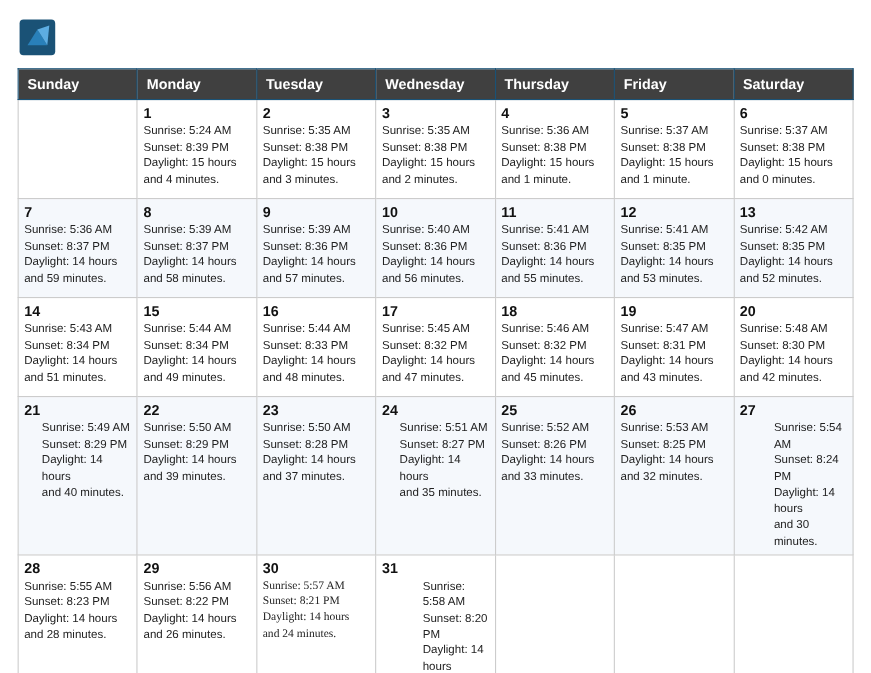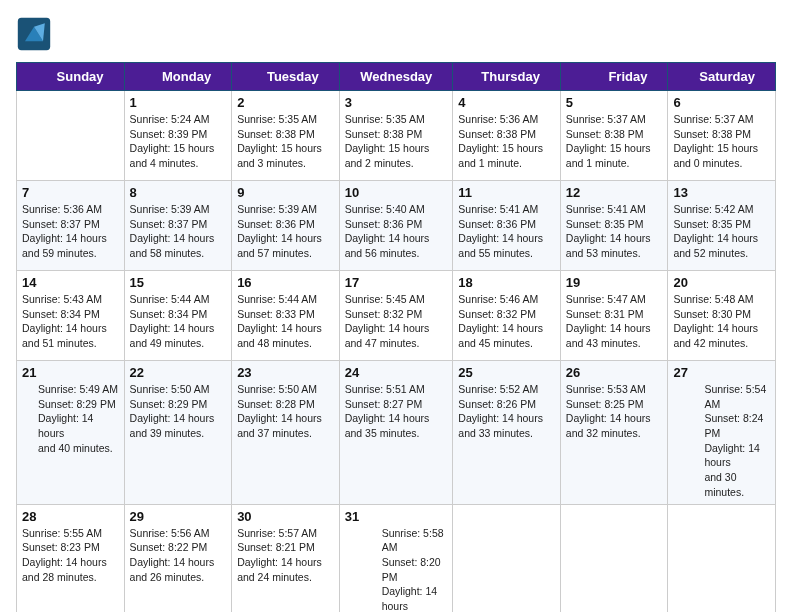--- a/index.html
+++ b/index.html
@@ -36,24 +36,24 @@
     .location {
       font-size: 16px;
       color: #444;
     }
     table {
       width: 100%;
       border-collapse: collapse;
       font-size: 11px;
     }
     thead tr th {
-      background: #4c1d95;
+      background: #404040;
       color: #fff;
-      padding: 6px 20px;
-      text-align: right;
+      padding: 6px 8px;
+      text-align: left;
       font-size: 13px;
       font-weight: bold;
       border: 1px solid #1a5276;
     }
     tbody tr td {
       border: 1px solid #ccc;
       vertical-align: top;
       padding: 4px 5px;
       width: 107px;
       min-height: 80px;
@@ -278,21 +278,21 @@
         </td>
         <td>
           <div class="day-number">23</div>
           <div class="day-info" style="white-space: pre-line;">Sunrise: 5:50 AM
 Sunset: 8:28 PM
 Daylight: 14 hours
 and 37 minutes.</div>
         </td>
         <td>
           <div class="day-number">24</div>
-          <div class="day-info" style="white-space: pre-line;">Sunrise: 5:51 AM
+          <div class="day-info" style="white-space: pre-line; margin-left: 16px;">Sunrise: 5:51 AM
 Sunset: 8:27 PM
 Daylight: 14 hours
 and 35 minutes.</div>
         </td>
         <td>
           <div class="day-number">25</div>
           <div class="day-info" style="white-space: pre-line;">Sunrise: 5:52 AM
 Sunset: 8:26 PM
 Daylight: 14 hours
 and 33 minutes.</div>
@@ -322,21 +322,21 @@
         </td>
         <td>
           <div class="day-number">29</div>
           <div class="day-info" style="white-space: pre-line;">Sunrise: 5:56 AM
 Sunset: 8:22 PM
 Daylight: 14 hours
 and 26 minutes.</div>
         </td>
         <td>
           <div class="day-number">30</div>
-          <div class="day-info" style="white-space: pre-line;">Sunrise: 5:57 AM
+          <div class="day-info" style="white-space: pre-line; font-family: Liberation Serif, serif;">Sunrise: 5:57 AM
 Sunset: 8:21 PM
 Daylight: 14 hours
 and 24 minutes.</div>
         </td>
         <td>
           <div class="day-number">31</div>
           <div class="day-info" style="white-space: pre-line; margin-left: 37px;">Sunrise: 5:58 AM
 Sunset: 8:20 PM
 Daylight: 14 hours
 and 22 minutes.</div>

